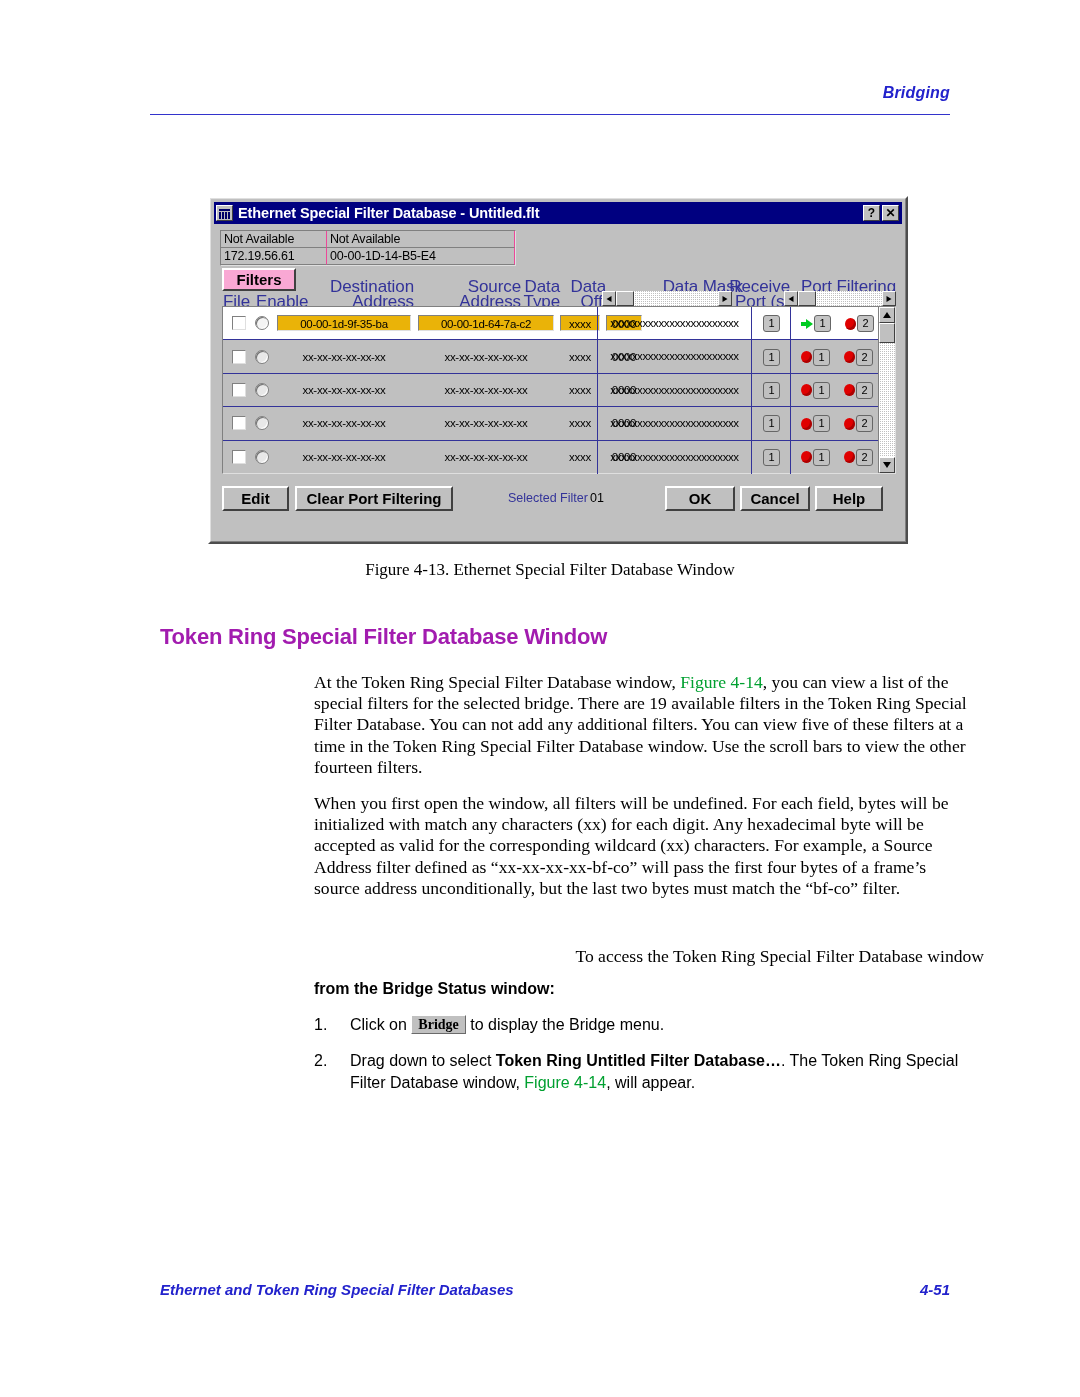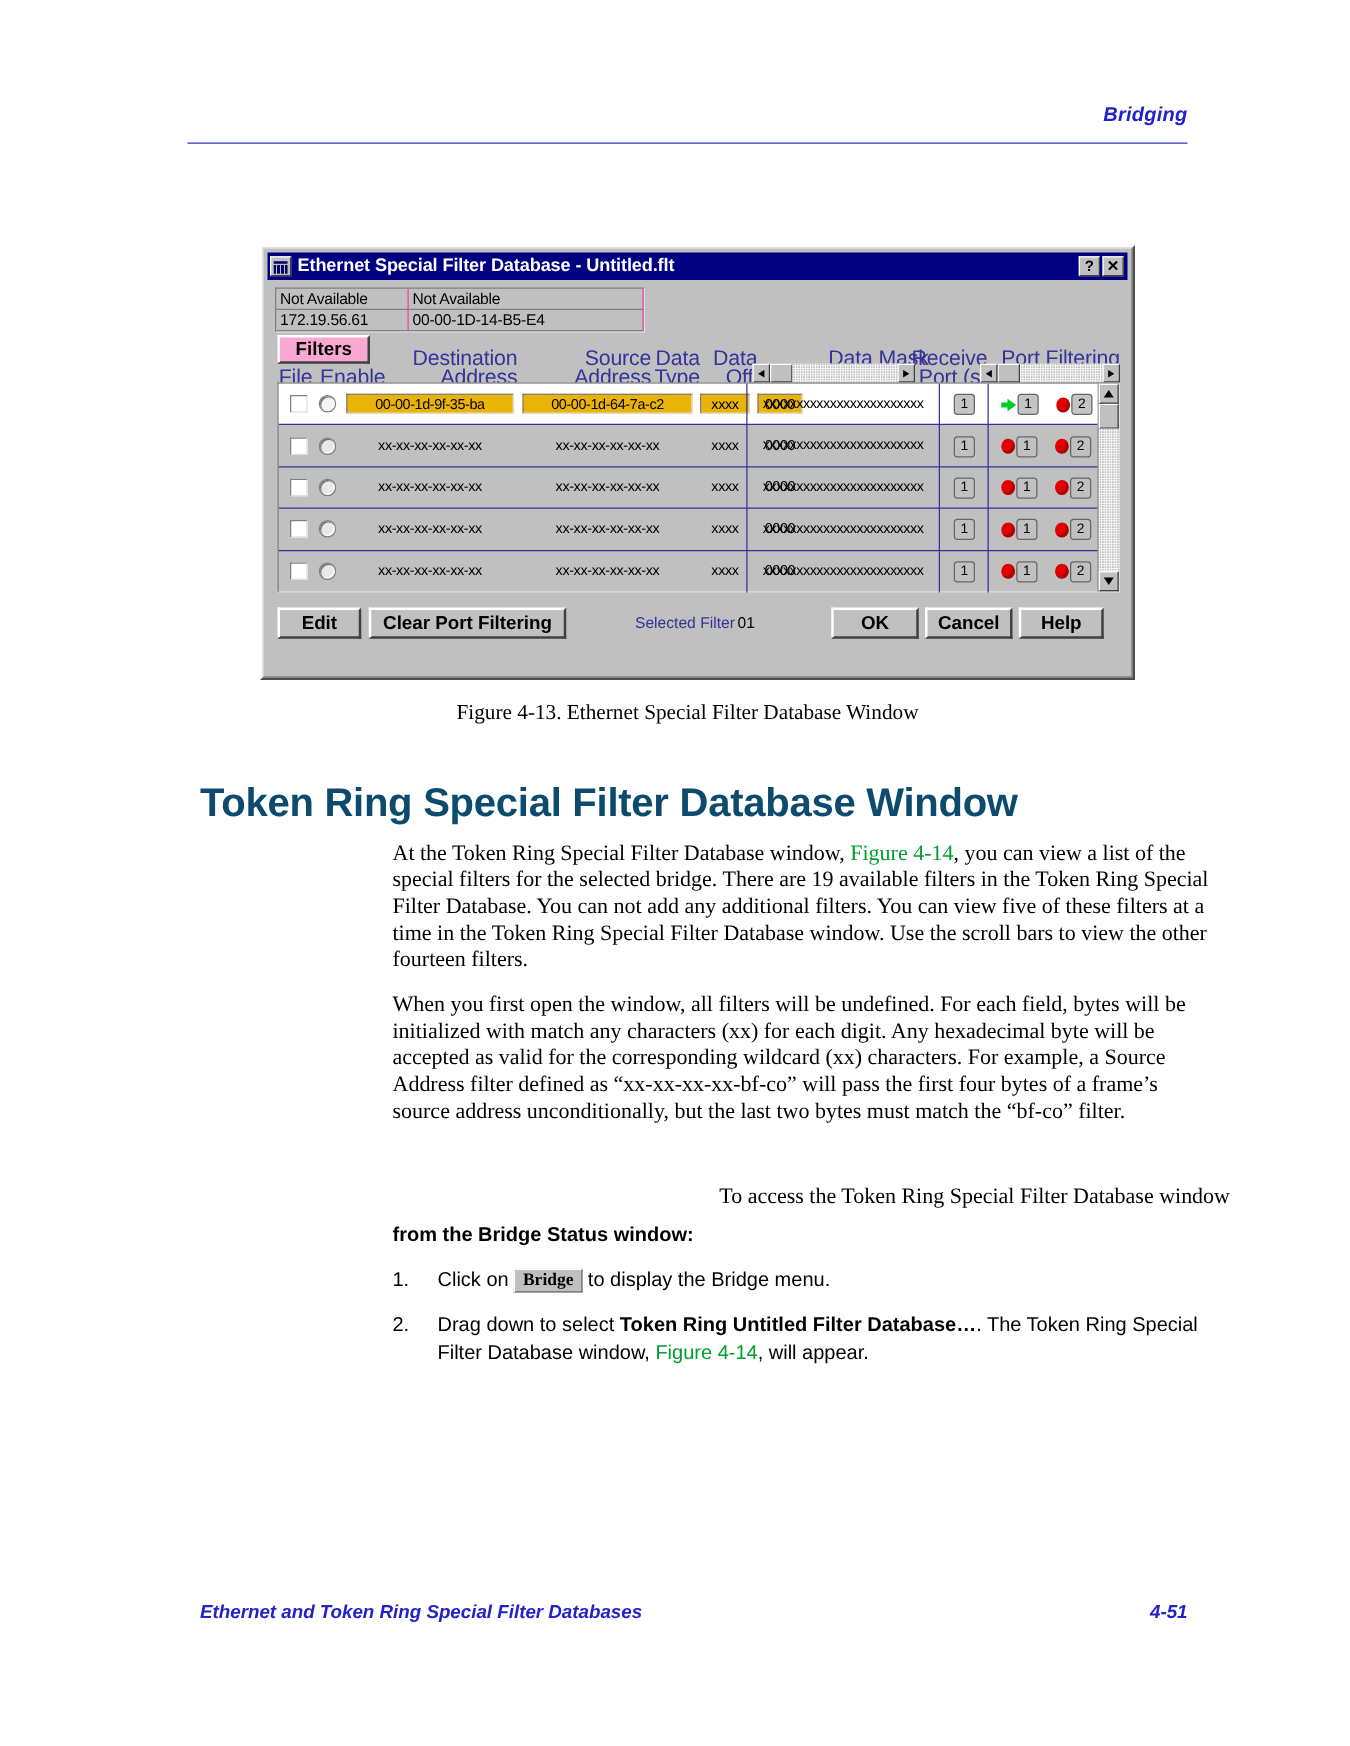--- a/index.html
+++ b/index.html
@@ -309,21 +309,21 @@
   #figure-caption{
     position:absolute; left:150px; top:560px; width:800px;
     text-align:center; font-size:17px; color:#000;
     font-family:"Liberation Serif", serif;
   }
 
   
   #section-heading{
     position:absolute; left:160px; top:624px;
     font-family:"Liberation Sans", sans-serif;
-    font-size:32px; font-weight:bold; color:#0c4a6e;
+    font-size:22px; font-weight:bold; color:#a21caf;
     letter-spacing:-0.2px;
   }
 
   
   .bodycol{
     position:absolute; left:314px; width:658px;
     font-family:"Liberation Serif", serif;
     font-size:17.6px; color:#000; line-height:21.2px;
     text-align:left;
   }

